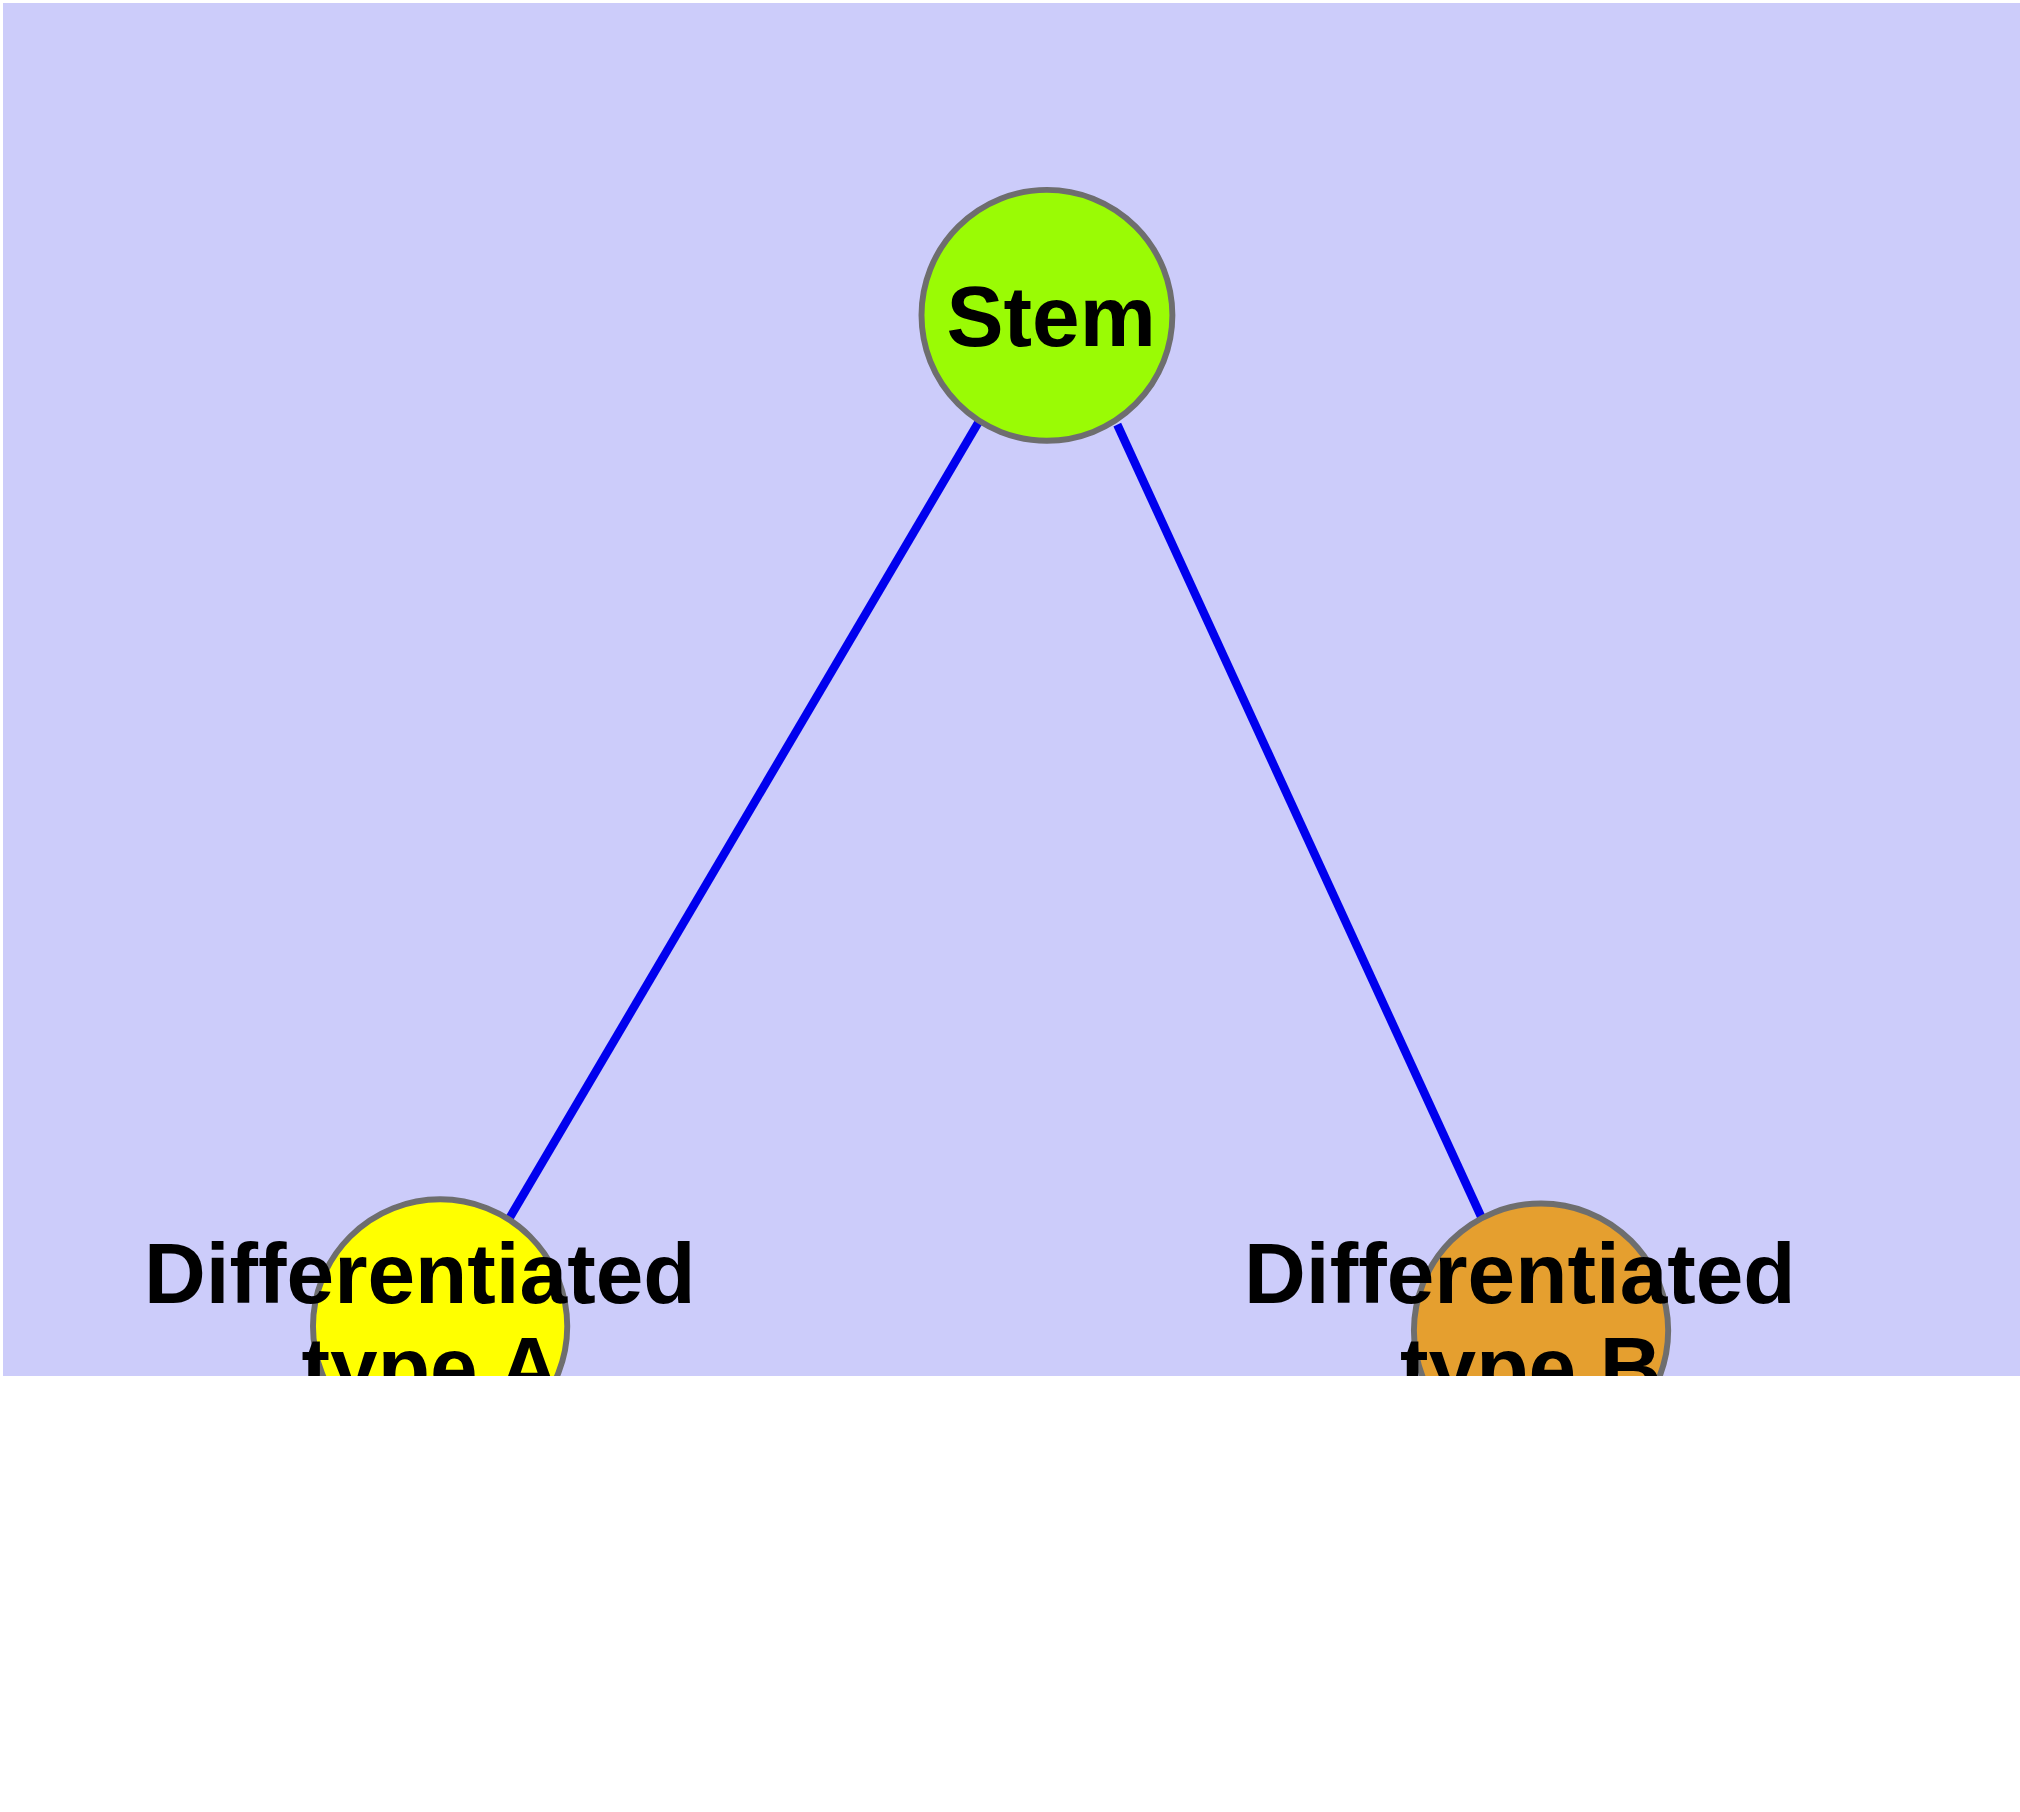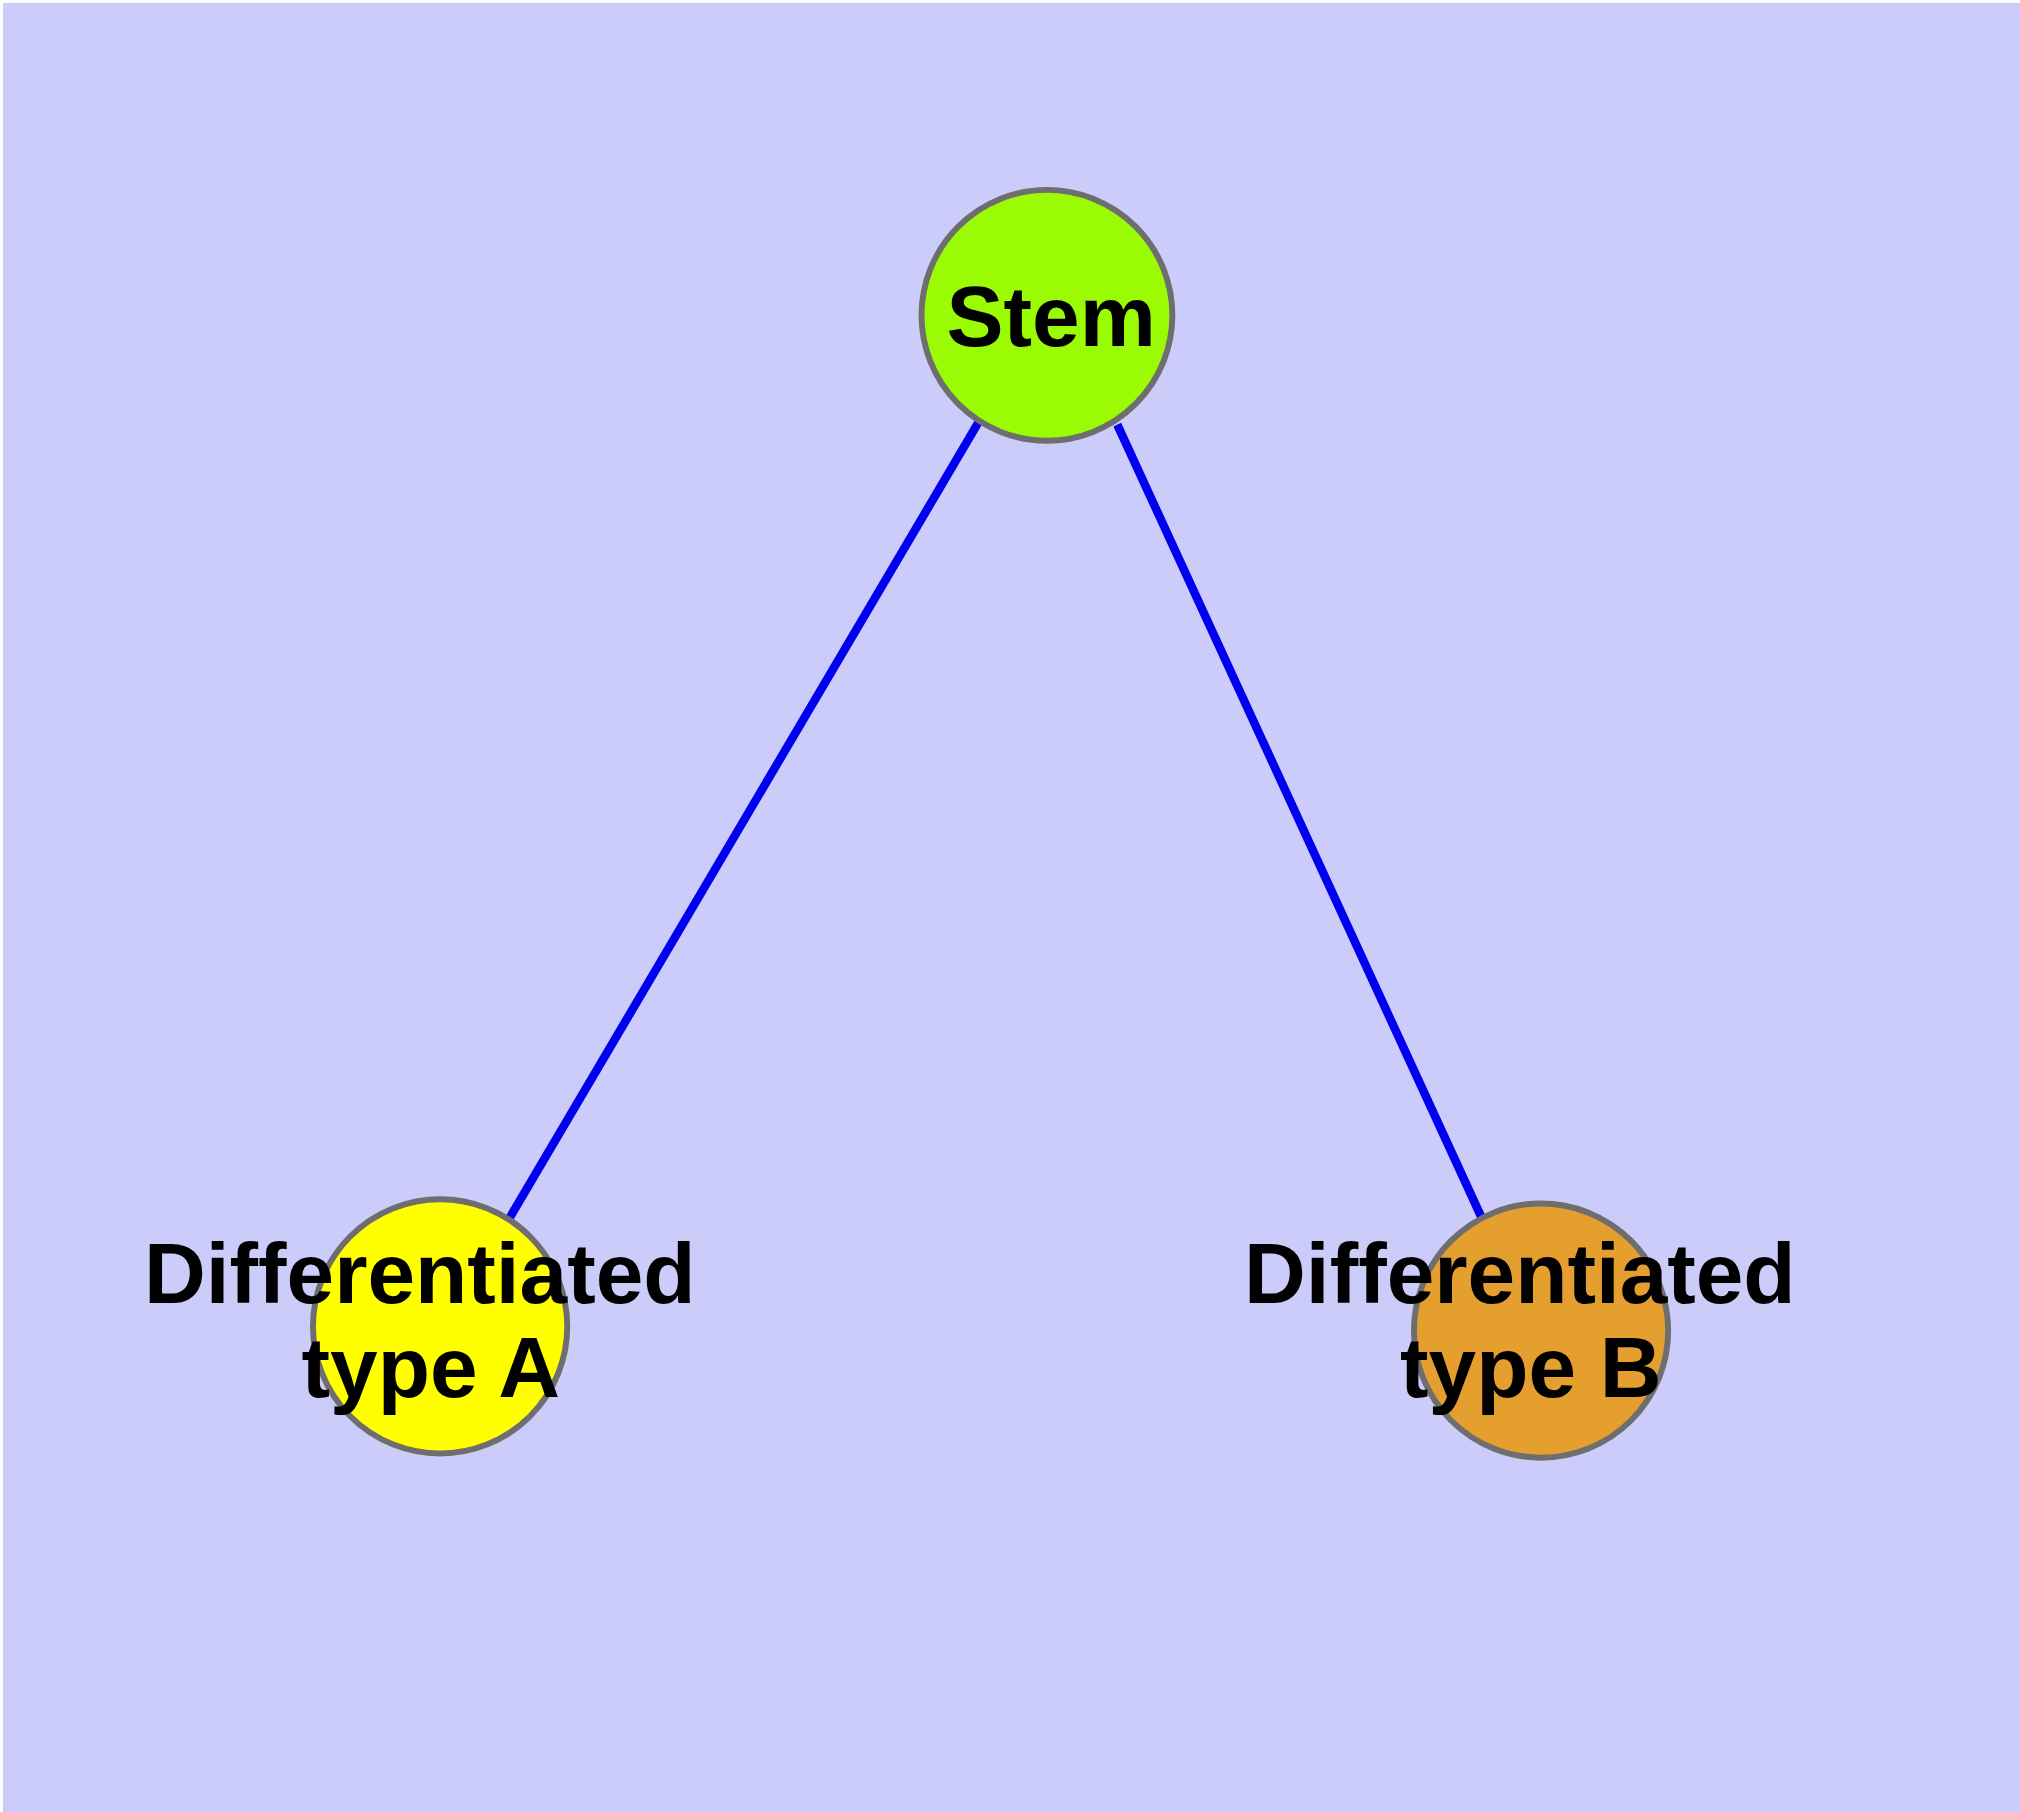--- a/index.html
+++ b/index.html
@@ -49,21 +49,21 @@
     fill: #000000;
     text-anchor: middle;
     dominant-baseline: auto;
     paint-order: normal;
     white-space: pre;
   }
 </style>
 </head>
 <body>
 
-<div id="canvas" style="width: 2021px; height: 1812px;">
+<div id="canvas" style="width: 2021px; height: 1376px;">
   <div id="plot-area" style="background: rgb(204, 204, 250); width: 2017px; height: 1809px;"></div>
 
   <svg id="graph-svg" viewBox="0 0 2384 2138" xmlns="http://www.w3.org/2000/svg">
 
     <g>
       <line class="edge-line" x1="1155" y1="497" x2="601" y2="1437" stroke="#0000ee" stroke-width="10"></line>
       <line class="edge-line" x1="1318" y1="501" x2="1748" y2="1437" stroke="#0000ee" stroke-width="10"></line>
     </g>
 
     <g>

